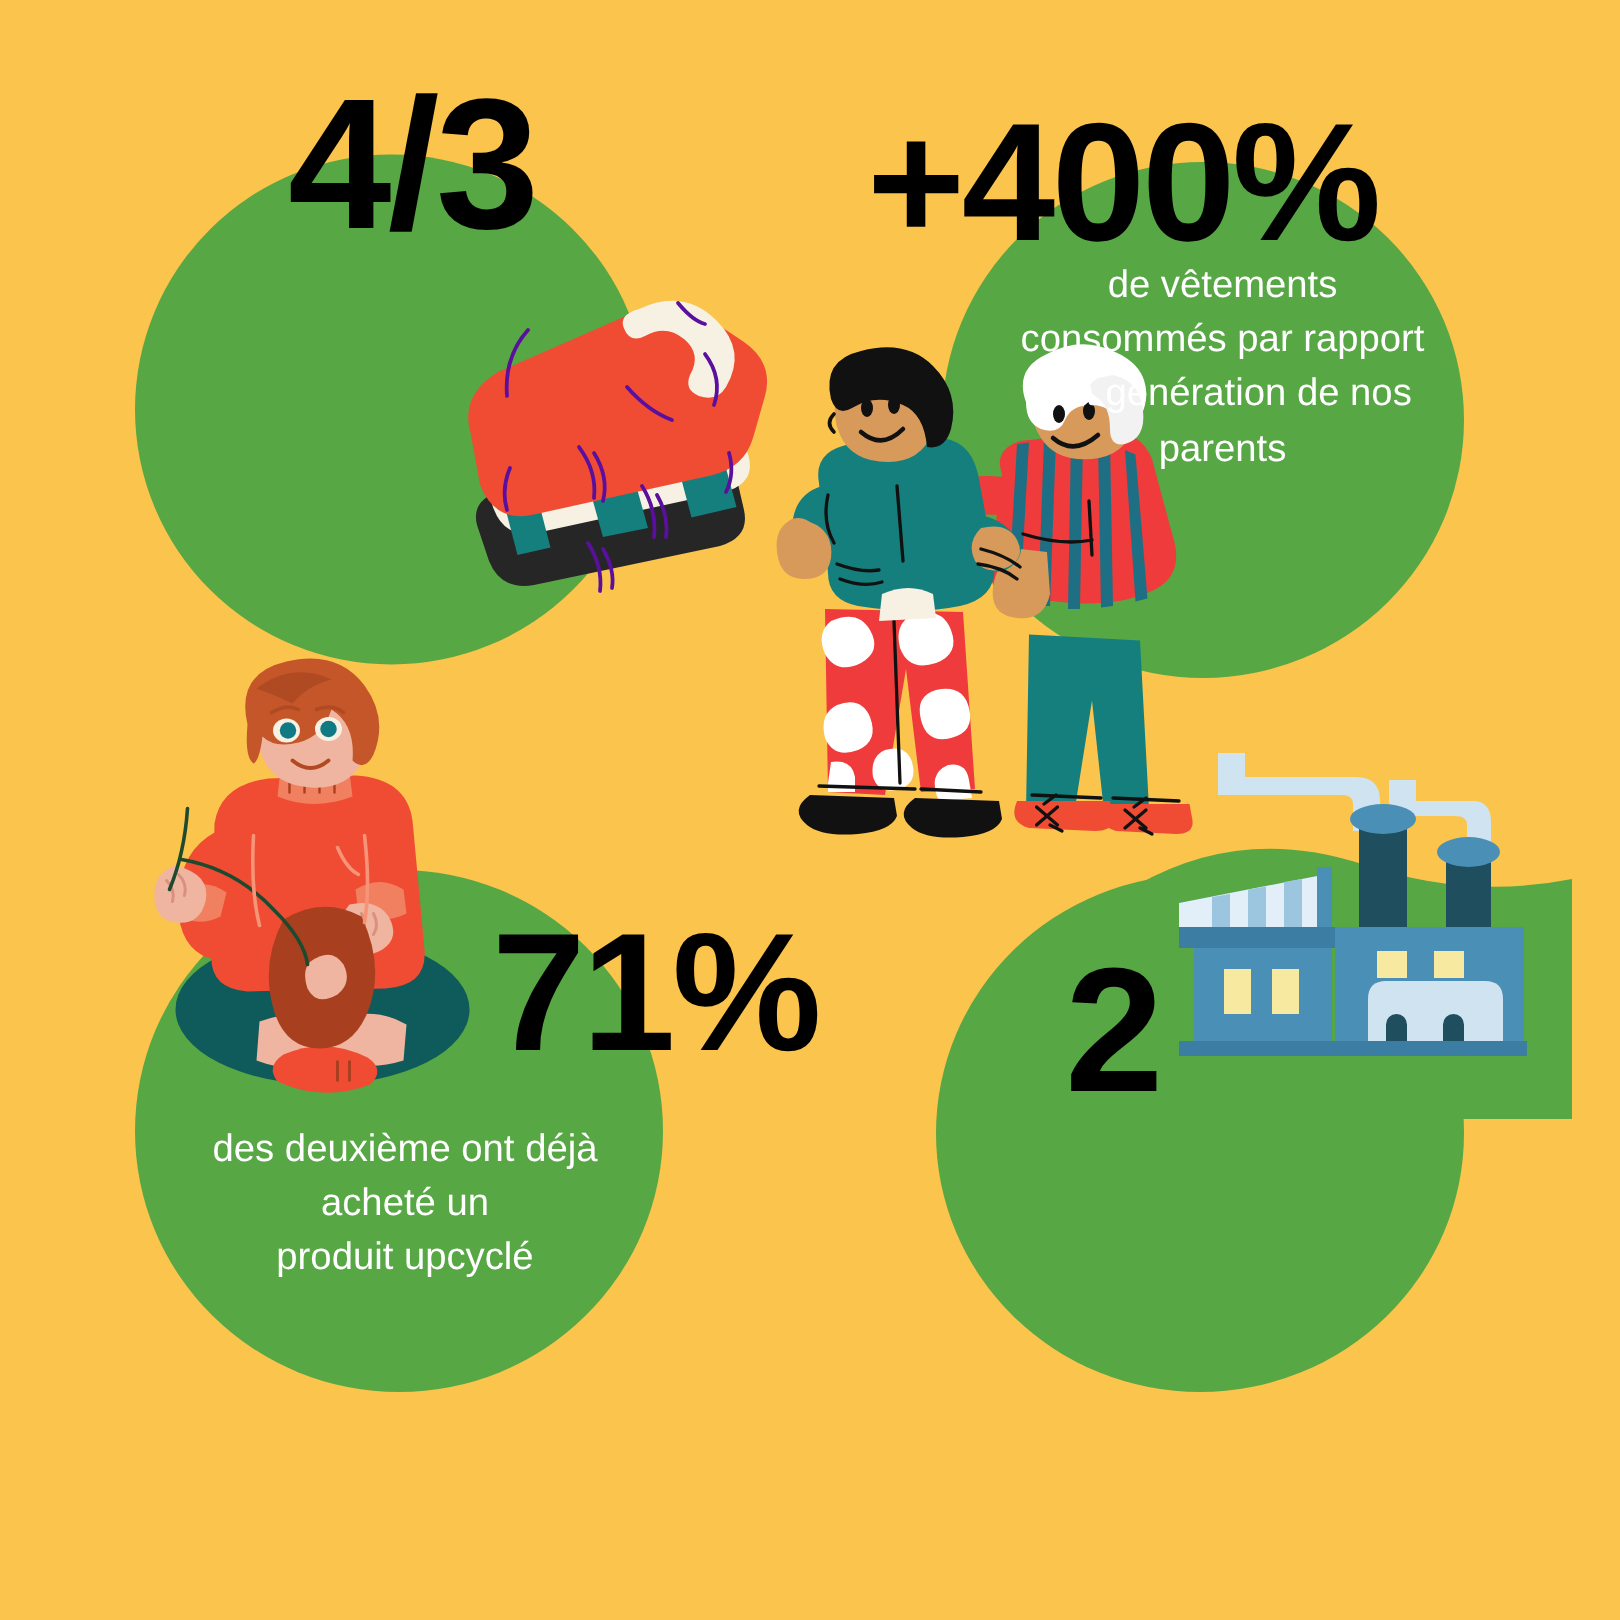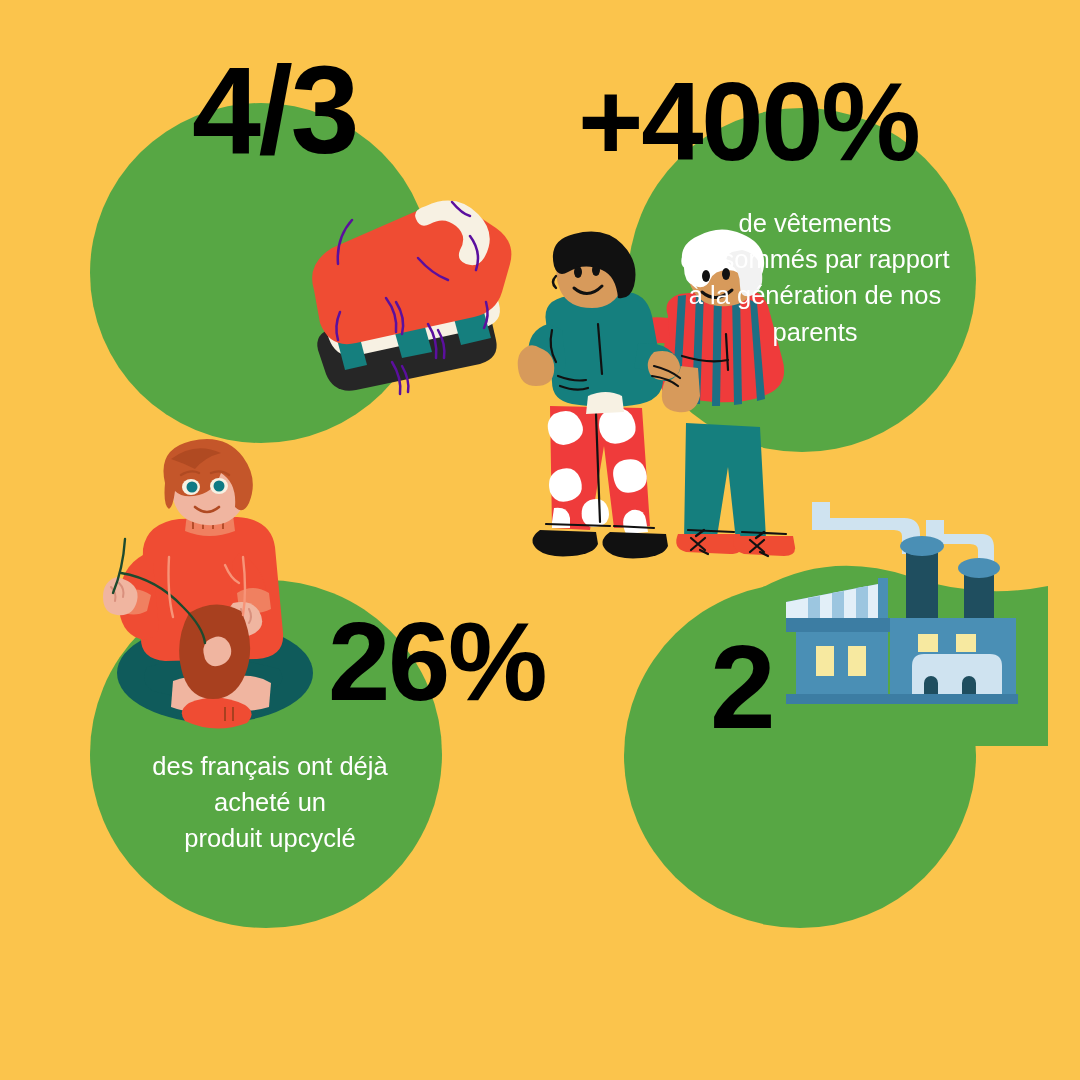--- a/index.html
+++ b/index.html
@@ -39,21 +39,21 @@
   .caption {
     position:absolute;
     color:#ffffff;
     text-align:center;
     line-height:1.42;
     font-size:25.5px;
     white-space:pre-line;
     font-family:"Liberation Sans", sans-serif;
   }
   .cap1 { left:140px; top:155px; width:240px; }
-  .cap2 { left:650px; top:172px; width:330px;margin-top:33px; }
+  .cap2 { left:650px; top:172px; width:330px; }
   .cap3 { left:110px; top:748px; width:320px; }
   .cap4 { left:642px; top:744px; width:320px; }
 
   .art { position:absolute; }
   .art svg { display:block; overflow:visible; }
 
   .a-clothes { left:300px; top:180px;  width:230px; height:235px; }
   .a-people  { left:528px; top:238px;  width:285px; height:345px; }
   .a-sewing  { left:85px;  top:445px;  width:260px; height:290px; }
   .a-factory { left:778px; top:478px;  width:255px; height:255px; }
@@ -302,24 +302,24 @@
       <path d="M134 188 q0 -12 12 -12 l66 0 q12 0 12 12 l0 34 l-90 0 z" fill="#cfe3f0"></path>
       <rect x="146" y="198" width="14" height="26" fill="#1f4e5f" rx="7"></rect>
       <rect x="184" y="198" width="14" height="26" fill="#1f4e5f" rx="7"></rect>
 
       <rect x="8" y="216" width="232" height="10" fill="#3c7da3"></rect>
     </svg>
   </div>
 
   <div class="bignum n1">4/3</div>
   <div class="bignum n2">+400%</div>
-  <div class="bignum n3">26%</div>
+  <div class="bignum n3">71%</div>
   <div class="bignum n4">2</div>
 
   <div class="caption cap2">de vêtements
 consommés par rapport
 à la génération de nos
 parents</div>
-  <div class="caption cap3">des français ont déjà
+  <div class="caption cap3">des deuxième ont déjà
 acheté un
 produit upcyclé</div>
 
 </div>
 
 </body></html>

